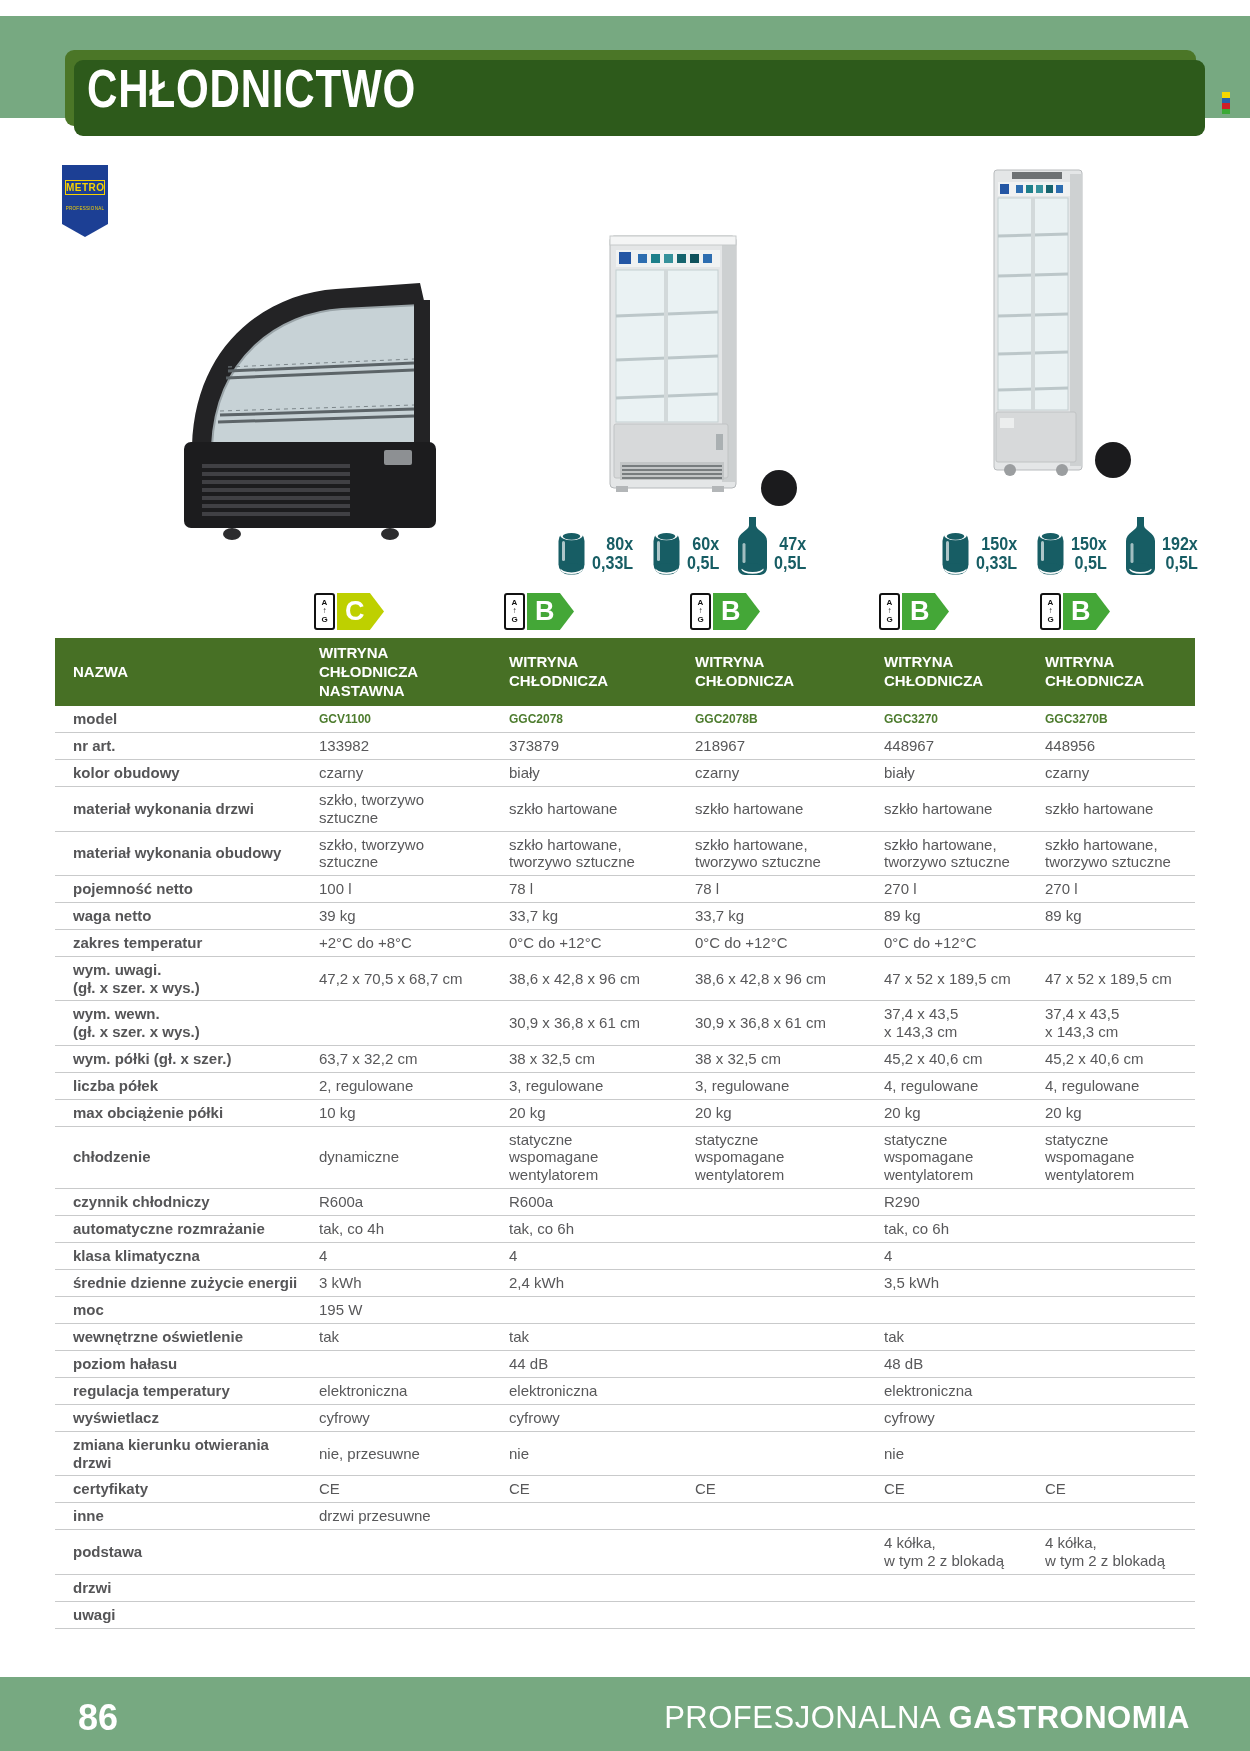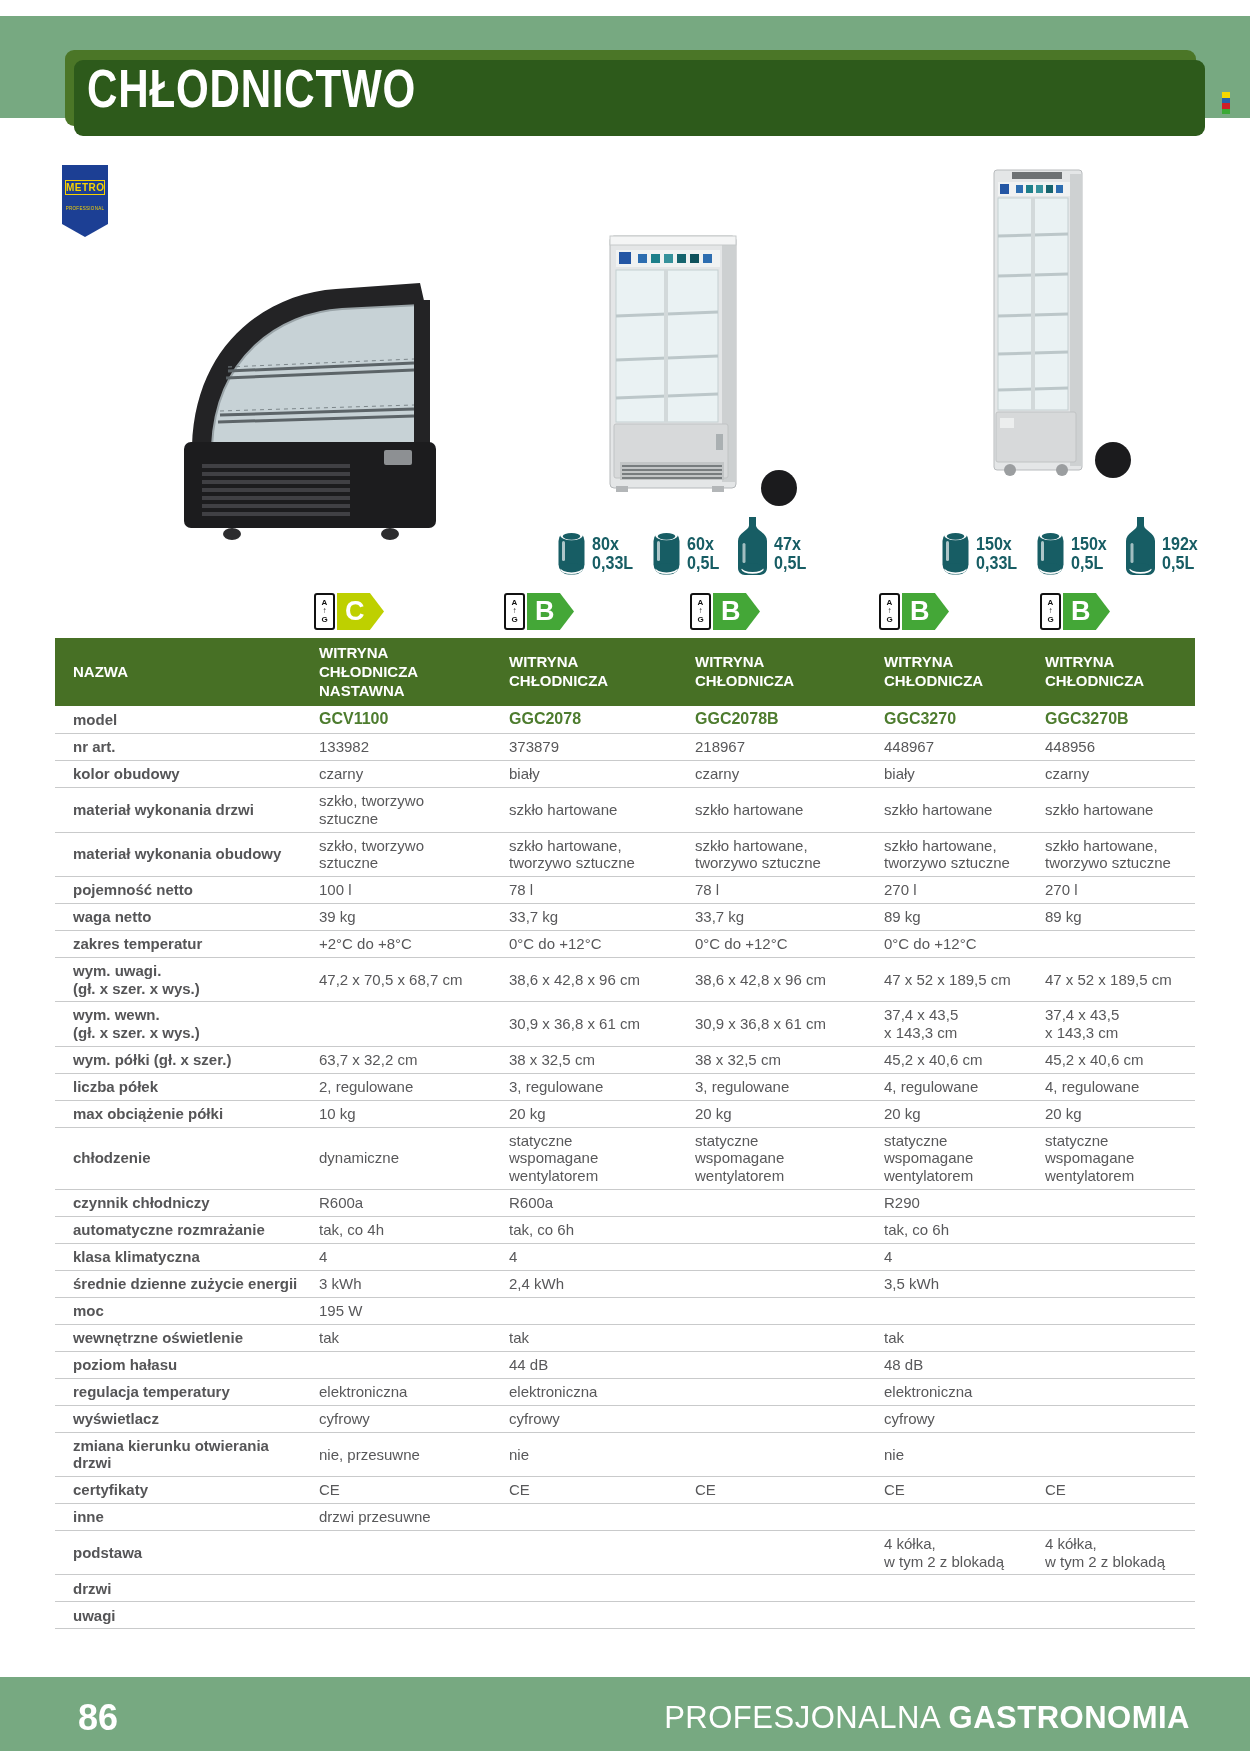--- a/index.html
+++ b/index.html
@@ -35,21 +35,21 @@
          clip-path:polygon(0 0,100% 0,100% 82%,50% 100%,0 82%);}
   .metro-word{margin:15px 3px 0 3px;border:1.5px solid var(--metro-yellow);color:var(--metro-yellow);
          font-size:10px;font-weight:bold;text-align:left;letter-spacing:.5px;padding:1px 0;}
   .metro-sub{margin-top:11px;color:var(--metro-yellow);font-size:4.5px;text-align:center;letter-spacing:.3px;}
 
   
   .product{position:absolute;}
   .variant-dot{position:absolute;width:36px;height:36px;border-radius:50%;background:#1b1b1d;}
 
   
-  .cap-group{position:absolute;top:509px;display:flex;gap:16px;}
+  .cap-group{position:absolute;top:509px;display:flex;gap:16px;text-align:right;}
   .cap-item{display:flex;align-items:flex-end;gap:7px;}
   .cap-text{color:var(--teal);font-weight:bold;font-size:17.5px;line-height:1.12;padding-bottom:1px;
             transform:scaleX(.92);transform-origin:0 100%;}
   .cap-text span{display:block;}
 
   
   .energy{position:absolute;top:585px;display:flex;align-items:stretch;height:37px;z-index:2;}
   .energy-box{width:21px;background:#fff;border:2px solid #111;border-radius:3px;display:flex;flex-direction:column;
               align-items:center;justify-content:center;font-size:8px;font-weight:bold;color:#111;line-height:1.05;}
   .energy-arrow{width:47px;margin-left:2px;clip-path:polygon(0 0,70% 0,100% 50%,70% 100%,0 100%);
@@ -57,21 +57,21 @@
 
   
   .spec-table{position:absolute;left:55px;top:630px;width:1140px;font-size:15px;}
   .t-header,.t-row{display:grid;grid-template-columns:259px 190px 186px 189px 161px 155px;}
   .t-header{background:var(--table-green);color:#fff;font-weight:bold;min-height:65px;align-items:center;}
   .t-header>div{padding:6px 8px 6px 5px;line-height:1.25;white-space:pre-line;}
   .t-header>div:first-child{padding-left:18px;}
   .t-row{border-bottom:1px solid var(--line);align-items:center;min-height:27px;}
   .t-row>div{padding:4px 8px 4px 5px;line-height:1.18;white-space:pre-line;}
   .t-label{padding-left:18px !important;color:#555557;font-weight:bold;}
-  .model-row .t-cell{color:var(--model-green);font-weight:bold;font-size:16px;}
+  .model-row .t-cell{color:var(--model-green);font-weight:bold;font-size:12px;}
 
   
   .footer{position:absolute;left:0;top:1669px;width:1250px;height:82px;background:var(--sage);color:#fff;}
   .footer-page{position:absolute;left:78px;top:0;line-height:82px;font-size:36px;font-weight:bold;}
   .footer-right{position:absolute;right:60px;top:0;line-height:82px;font-size:31px;letter-spacing:.5px;}
   .footer-right .bold{font-weight:bold;}
 </style>
 </head>
 <body>
 

